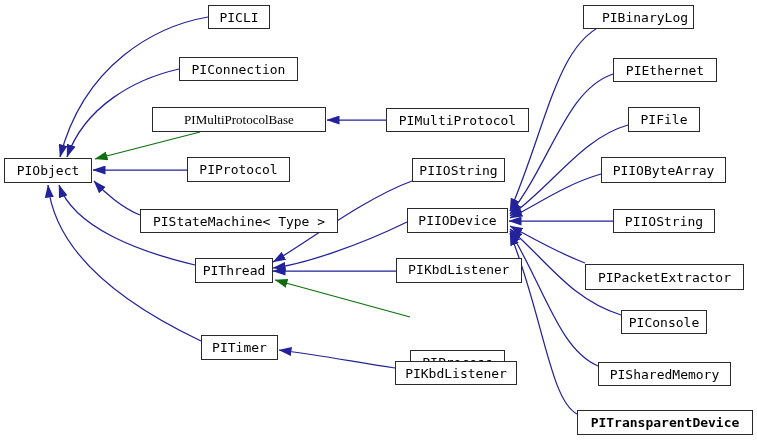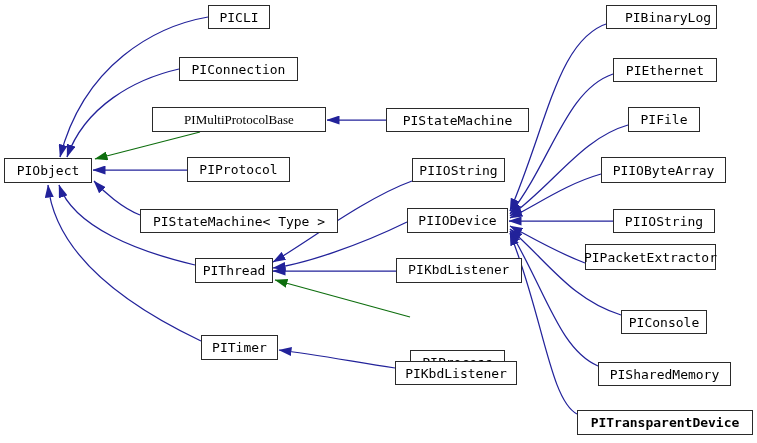--- a/index.html
+++ b/index.html
@@ -79,33 +79,33 @@
     <path class="edge public" d="M585,263 C556,252 536,240 510,226" marker-end="url(#arrow-public)"></path>
     <path class="edge public" d="M621,315 C572,300 548,262 510,229" marker-end="url(#arrow-public)"></path>
     <path class="edge public" d="M598,366 C560,350 546,292 510,231" marker-end="url(#arrow-public)"></path>
     <path class="edge public" d="M577,414 C550,400 543,316 510,233" marker-end="url(#arrow-public)"></path>
   </svg>
 
   <div class="node" style="left:4px;   top:158px; width:88px;  height:25px;">PIObject</div>
   <div class="node" style="left:208px; top:5px;   width:62px;  height:24px;">PICLI</div>
   <div class="node" style="left:179px; top:57px;  width:119px; height:24px;">PIConnection</div>
   <div class="node" style="left:152px; top:107px; width:174px; height:25px;font-family:Liberation Serif, serif;">PIMultiProtocolBase</div>
-  <div class="node" style="left:386px; top:108px; width:143px; height:24px;">PIStateMachine</div>
+  <div class="node" style="left:386px; top:108px; width:143px; height:24px;">PIMultiProtocol</div>
   <div class="node" style="left:187px; top:157px; width:103px; height:25px;">PIProtocol</div>
   <div class="node" style="left:140px; top:209px; width:198px; height:24px;">PIStateMachine&lt; Type &gt;</div>
   <div class="node" style="left:195px; top:258px; width:78px;  height:25px;">PIThread</div>
   <div class="node" style="left:201px; top:335px; width:77px;  height:25px;">PITimer</div>
   <div class="node" style="left:412px; top:158px; width:93px;  height:24px;">PIIOString</div>
   <div class="node" style="left:407px; top:208px; width:101px; height:25px;">PIIODevice</div>
   <div class="node" style="left:396px; top:258px; width:126px; height:25px;font-family:Liberation Mono, monospace;">PIKbdListener</div>
   <div class="node" style="left:410px; top:310px; width:95px;  height:24px;margin-top:40px;">PIProcess</div>
   <div class="node" style="left:395px; top:361px; width:122px; height:24px;">PIKbdListener</div>
-  <div class="node" style="left:606px; top:5px;   width:111px; height:24px;padding-left:13px;">PIBinaryLog</div>
+  <div class="node" style="left:583px; top:5px;   width:111px; height:24px;padding-left:13px;">PIBinaryLog</div>
   <div class="node" style="left:613px; top:58px;  width:104px; height:24px;">PIEthernet</div>
   <div class="node" style="left:628px; top:107px; width:72px;  height:25px;">PIFile</div>
   <div class="node" style="left:601px; top:157px; width:125px; height:26px;">PIIOByteArray</div>
   <div class="node" style="left:613px; top:209px; width:102px; height:24px;">PIIOString</div>
-  <div class="node" style="left:585px; top:244px; width:131px; height:26px;">PIPacketExtractor</div>
+  <div class="node" style="left:585px; top:264px; width:159px; height:26px;">PIPacketExtractor</div>
   <div class="node" style="left:621px; top:310px; width:86px;  height:24px;">PIConsole</div>
   <div class="node" style="left:598px; top:362px; width:133px; height:24px;">PISharedMemory</div>
   <div class="node" style="left:577px; top:410px; width:176px; height:25px;font-weight:bold;">PITransparentDevice</div>
 
 </div>
 
 </body></html>

